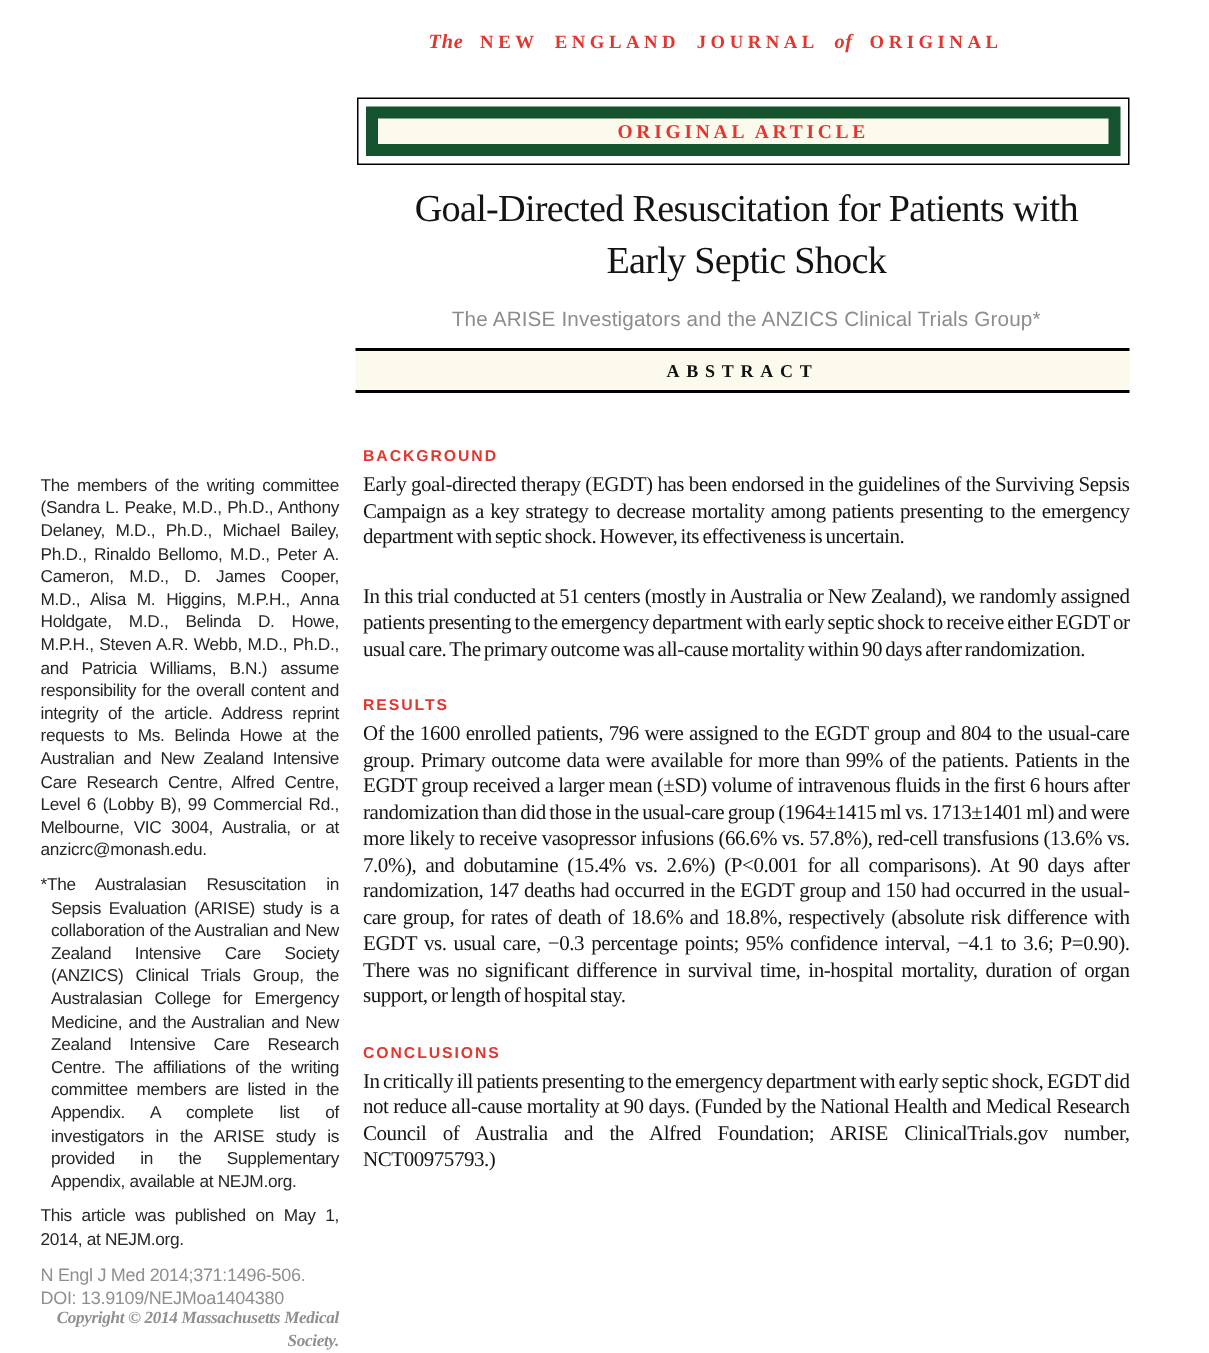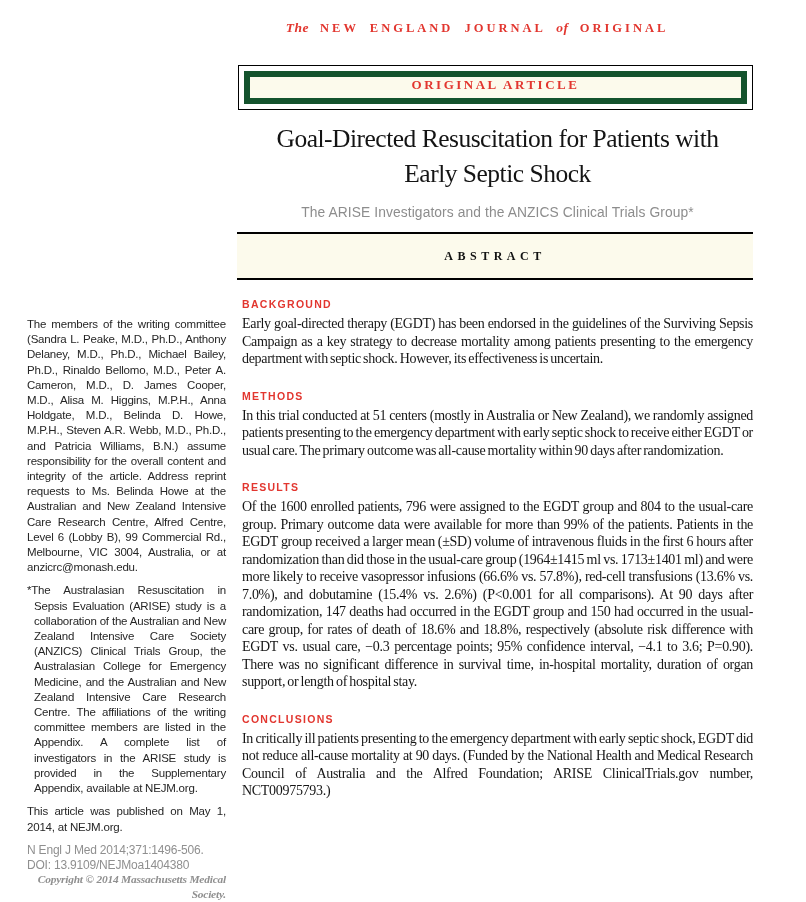--- a/index.html
+++ b/index.html
@@ -32,23 +32,23 @@
     letter-spacing:0.5px; font-size:13.5px;
   }
 
   
   .kicker-outer{
     position:absolute; left:238px; top:65px; width:515px; height:45px;
     border:1px solid #000;
   }
   .kicker-inner{
     position:absolute; left:5px; right:5px; top:5px; bottom:5px;
-    border:6px solid #14532d;
+    border:8px solid #14532d;
     background:var(--cream);
-    display:flex; align-items:flex-start; justify-content:center;
+    display:flex; align-items:center; justify-content:center;
   }
   .kicker-inner span{
     color:var(--red);
     font-size:13px; font-weight:600;
     letter-spacing:2.5px;
   }
 
   
   .title{
     position:absolute; left:242px; top:121px; width:511px;
@@ -61,21 +61,21 @@
   }
   .byline{
     position:absolute; left:242px; top:205px; width:511px;
     text-align:center;
     font-family:"Liberation Sans", sans-serif;
     font-size:13.8px; color:var(--gray); letter-spacing:0.1px;
   }
 
   
   .abstract-band{
-    position:absolute; left:237px; top:232px; width:516px; height:48px;
+    position:absolute; left:237px; top:232px; width:516px; height:30px;
     background:var(--cream);
     border-top:2px solid #000; border-bottom:2px solid #000;
     display:flex; align-items:center; justify-content:center;
   }
   .abstract-band span{
     font-size:12px; font-weight:600; letter-spacing:4.5px; color:#121212;
   }
 
   
   .sidebar{
@@ -146,21 +146,20 @@
   <p class="cite">DOI: 13.9109/NEJMoa1404380</p>
   <p class="copyright">Copyright © 2014 Massachusetts Medical Society.</p>
 </div>
 
 <div class="main">
   <section>
     <h2>BACKGROUND</h2>
     <p>Early goal-directed therapy (EGDT) has been endorsed in the guidelines of the Surviving Sepsis Campaign as a key strategy to decrease mortality among patients presenting to the emergency department with septic shock. However, its effectiveness is uncertain.</p>
   </section>
   <section>
-    <h2>METHODS</h2>
     <p>In this trial conducted at 51 centers (mostly in Australia or New Zealand), we randomly assigned patients presenting to the emergency department with early septic shock to receive either EGDT or usual care. The primary outcome was all-cause mortality within 90 days after randomization.</p>
   </section>
   <section>
     <h2>RESULTS</h2>
     <p>Of the 1600 enrolled patients, 796 were assigned to the EGDT group and 804 to the usual-care group. Primary outcome data were available for more than 99% of the patients. Patients in the EGDT group received a larger mean (±SD) volume of intravenous fluids in the first 6 hours after randomization than did those in the usual-care group (1964±1415 ml vs. 1713±1401 ml) and were more likely to receive vasopressor infusions (66.6% vs. 57.8%), red-cell transfusions (13.6% vs. 7.0%), and dobutamine (15.4% vs. 2.6%) (P&lt;0.001 for all comparisons). At 90 days after randomization, 147 deaths had occurred in the EGDT group and 150 had occurred in the usual-care group, for rates of death of 18.6% and 18.8%, respectively (absolute risk difference with EGDT vs. usual care, −0.3 percentage points; 95% confidence interval, −4.1 to 3.6; P=0.90). There was no significant difference in survival time, in-hospital mortality, duration of organ support, or length of hospital stay.</p>
   </section>
   <section>
     <h2>CONCLUSIONS</h2>
     <p>In critically ill patients presenting to the emergency department with early septic shock, EGDT did not reduce all-cause mortality at 90 days. (Funded by the National Health and Medical Research Council of Australia and the Alfred Foundation; ARISE ClinicalTrials.gov number, NCT00975793.)</p>
   </section>

